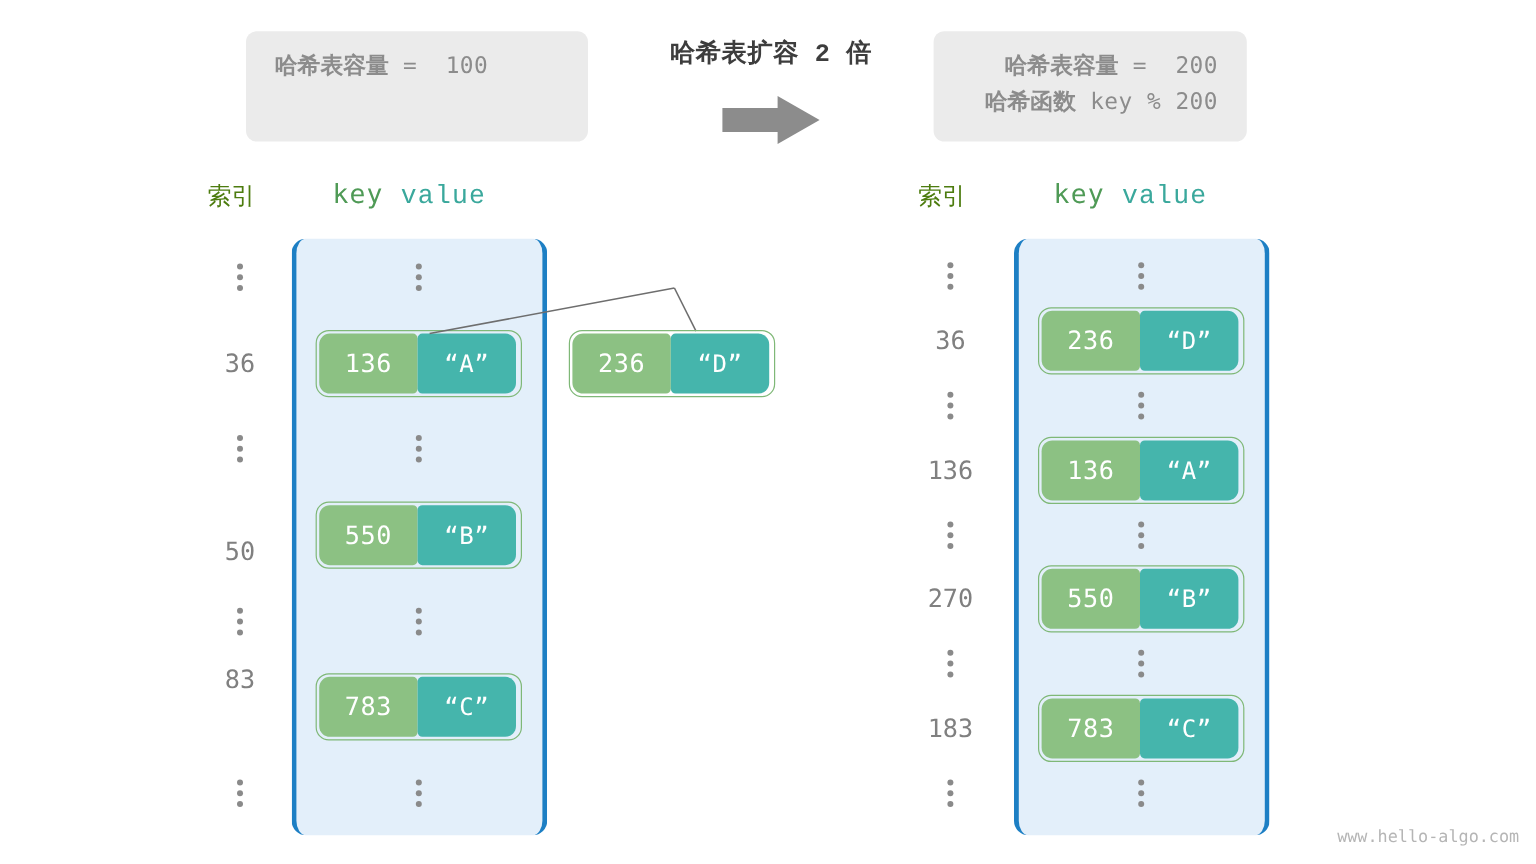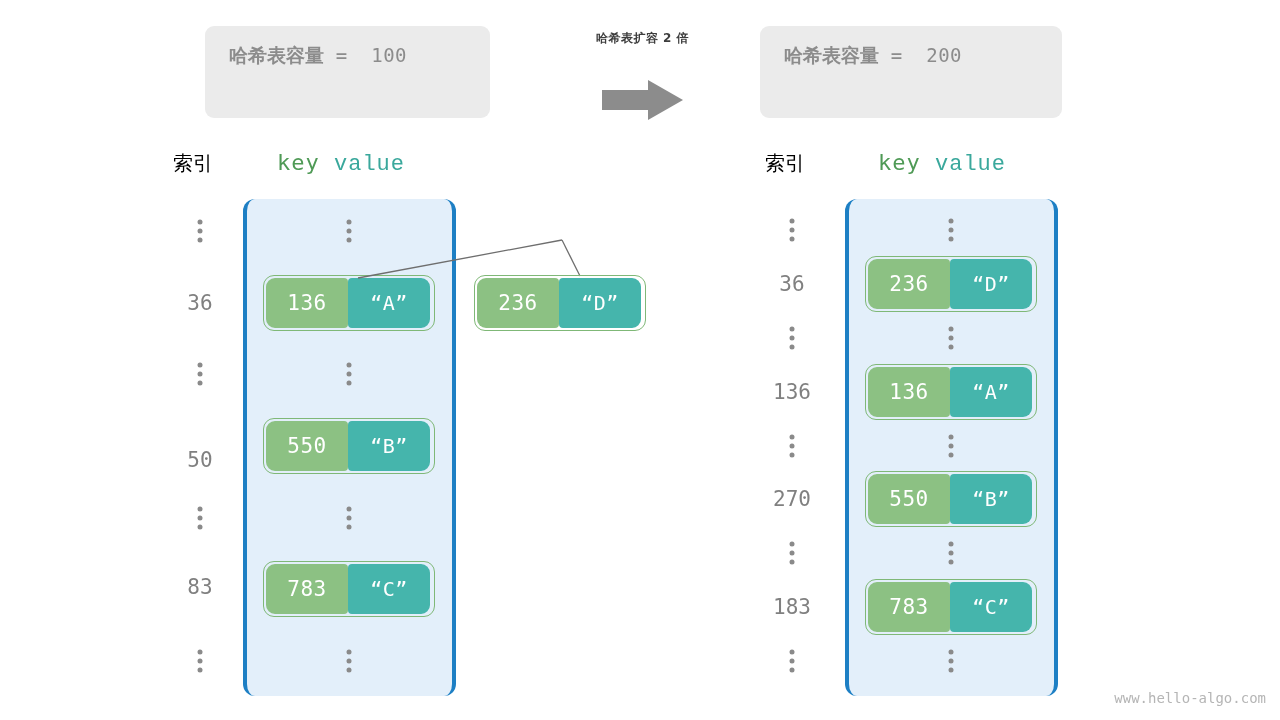--- a/index.html
+++ b/index.html
@@ -39,48 +39,49 @@
     letter-spacing: 0.4px;
   }
   .info-line .lbl {
     font-family: "DejaVu Sans", "Liberation Sans", sans-serif;
     font-weight: bold;
     color: #8c8c8c;
     letter-spacing: 0px;
   }
 
   #info-left  { left: 205px; top: 26px; width: 285px; height: 92px; }
-  #info-right { left: 760px; top: 26px; width: 302px; height: 92px; }
+  #info-right { left: 778px; top: 26px; width: 261px; height: 92px; text-align: right; }
 
   
   #transform-title {
     position: absolute;
     left: 540px;
     top: 30px;
     width: 205px;
     text-align: center;
-    font-size: 12px;
+    font-size: 21px;
     font-weight: bold;
     color: #3d3d3d;
     white-space: pre;
     letter-spacing: 0.5px;
+    font-family: Liberation Mono, monospace;
   }
   #arrow-icon {
     position: absolute;
     left: 600px;
     top: 78px;
     width: 85px;
     height: 44px;
   }
 
   
   .hdr-index {
     position: absolute;
     font-size: 20px;
-    color: #000000;
+    color: #4d7c0f;
     white-space: pre;
   }
   .hdr-kv {
     position: absolute;
     font-family: "DejaVu Sans Mono", "Liberation Mono", monospace;
     font-size: 22px;
     white-space: pre;
     letter-spacing: 1px;
   }
   .hdr-kv .k { color: #4f9a56; }
@@ -205,20 +206,21 @@
     <div class="info-line"><span class="lbl">哈希表容量</span><span> =  100</span></div>
   </div>
 
   <div id="transform-title">哈希表扩容 2 倍</div>
   <svg id="arrow-icon" viewBox="0 0 85 44">
     <path d="M2 12 L48 12 L48 2 L83 22 L48 42 L48 32 L2 32 Z" fill="#8c8c8c"></path>
   </svg>
 
   <div class="info-box" id="info-right">
     <div class="info-line"><span class="lbl">哈希表容量</span><span> =  200</span></div>
+    <div class="info-line"><span class="lbl">哈希函数</span><span> key % 200</span></div>
   </div>
 
   <div class="hdr-index" style="left:173px; top:150px;">索引</div>
   <div class="hdr-kv" style="left:277px; top:150px;"><span class="k">key</span><span> </span><span class="v">value</span></div>
 
   <div class="hdr-index" style="left:765px; top:150px;">索引</div>
   <div class="hdr-kv" style="left:878px; top:150px;"><span class="k">key</span><span> </span><span class="v">value</span></div>
 
   <div class="table-box" id="table-left" style="left:243px; top:199px; width:213px; height:497px;"></div>
   <div class="idx-col" id="idx-left">
@@ -232,21 +234,21 @@
         <i></i>
         <i></i>
         <i></i>
       </div>
       <div class="idx-cell" style="left: 155px; top: 446px; margin-top: 14px;">50</div>
       <div class="vdots" style="left: 200px; top: 517.667px;">
         <i></i>
         <i></i>
         <i></i>
       </div>
-      <div class="idx-cell" style="left: 155px; top: 587px;">83</div>
+      <div class="idx-cell" style="left: 155px; top: 566px;">83</div>
       <div class="vdots" style="left: 200px; top: 661px;">
         <i></i>
         <i></i>
         <i></i>
       </div>
     </div>
   <div id="rows-left">
       <div class="vdots" style="left: 349px; top: 231px;">
         <i></i>
         <i></i>

